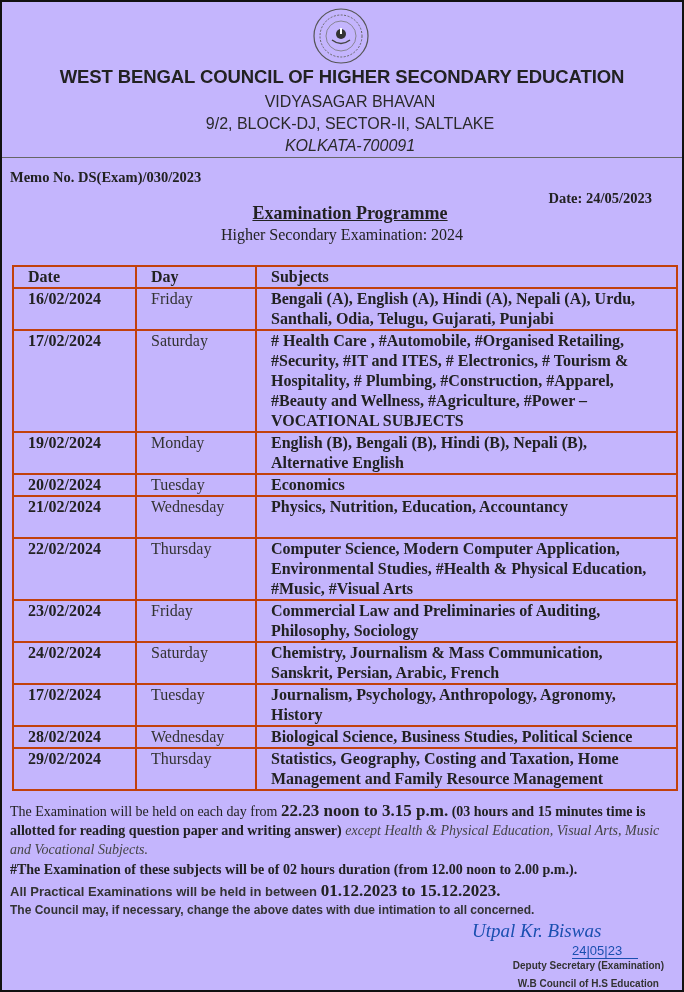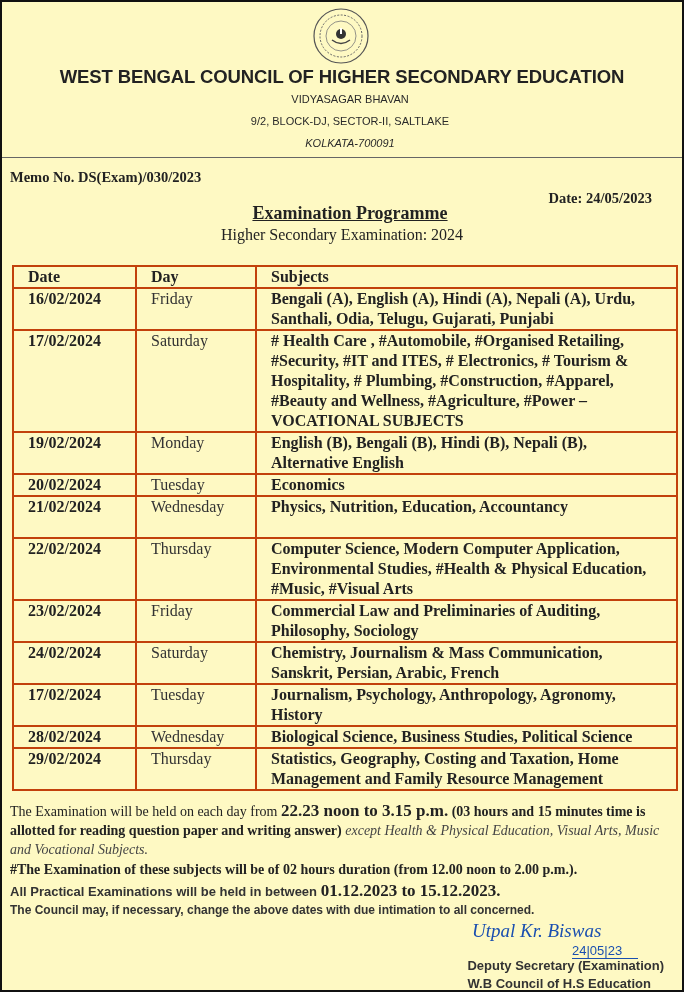--- a/index.html
+++ b/index.html
@@ -3,35 +3,35 @@
 <meta charset="utf-8">
 <style>
   html, body { margin: 0; padding: 0; }
   body {
     width: 684px; height: 992px; background: #f7f9fc; overflow: hidden;
   }
   .page {
     position: relative;
     width: 680px; height: 988px;
     border: 2px solid #111;
-    background: #fef9c3;
+    background: #c4b5fd;
     color: #222;
   }
   .header { text-align: center; position: relative; height: 150px; }
   .logo {
     position: absolute; left: 310px; top: 5px; width: 58px; height: 58px;
   }
   .org {
     position: absolute; top: 64px; left: 0; right: 0; text-align: center;
     font-family: "Liberation Sans", sans-serif; font-weight: bold;
     font-size: 18.5px; color: #222; letter-spacing: -0.1px;
   }
   .addr {
     position: absolute; left: 16px; right: 0; text-align: center;
-    font-family: "Liberation Sans", sans-serif; font-size: 11px; color: #2a2a2a;
+    font-family: "Liberation Sans", sans-serif; font-size: 16px; color: #2a2a2a;
   }
   .addr1 { top: 91px; } .addr2 { top: 113px; } .addr3 { top: 135px; font-style: italic; }
   .rule {
     position: absolute; top: 155px; left: 0; right: 0; height: 0;
     border-top: 1.5px solid #666;
   }
   .memo {
     position: absolute; top: 167px; left: 8px;
     font-family: "Liberation Serif", serif; font-weight: bold; font-size: 14.5px;
   }
@@ -74,22 +74,22 @@
   .sig {
     position: absolute; left: 470px; top: 918px;
     font-family: "Liberation Serif", serif; font-style: italic; font-size: 19px; color: #1a4fb0;
   }
   .sig-date {
     position: absolute; left: 570px; top: 941px;
     font-family: "Liberation Sans", sans-serif; font-size: 13px; color: #1a4fb0;
     border-bottom: 1.5px solid #1a4fb0; padding-right: 16px;
   }
   .desig {
-    position: absolute; right: 18px; top: 955px; 
-    font-family: "Liberation Sans", sans-serif; font-weight: bold; font-size: 13px; line-height: 18px; color: #333;
+    position: absolute; right: 18px; top: 955px; text-align: center;
+    font-family: "Liberation Sans", sans-serif; font-weight: bold; font-size: 10px; line-height: 18px; color: #333;
   }
 </style>
 </head>
 <body>
 
 <div class="page">
   <div class="header">
     <svg class="logo" viewBox="0 0 58 58">
       <circle cx="29" cy="29" r="27" fill="none" stroke="#555" stroke-width="1.2"></circle>
       <circle cx="29" cy="29" r="21" fill="none" stroke="#666" stroke-width="1" stroke-dasharray="2 1.5"></circle>

